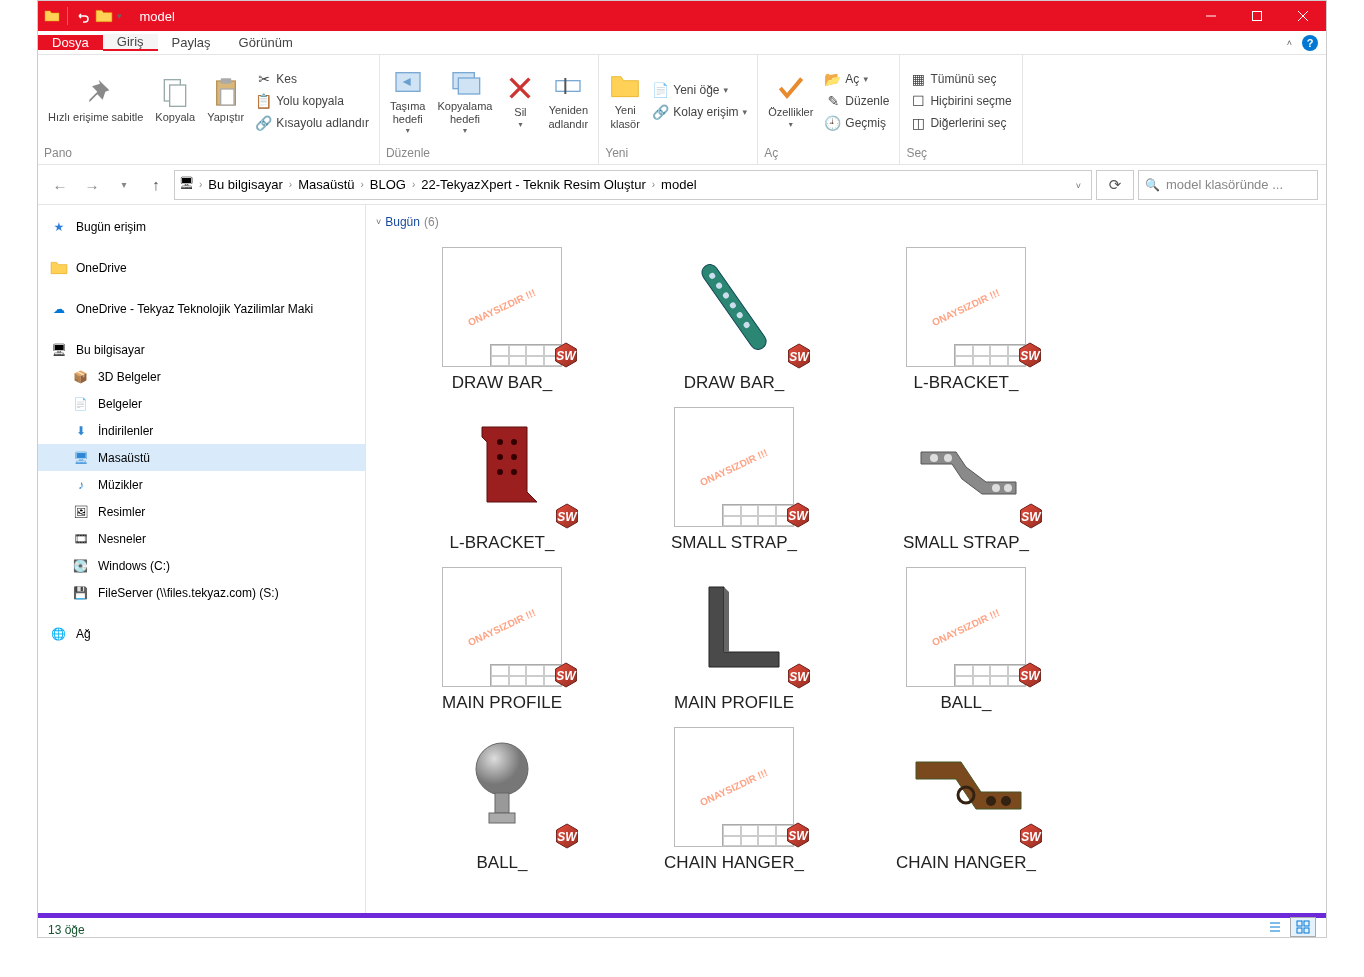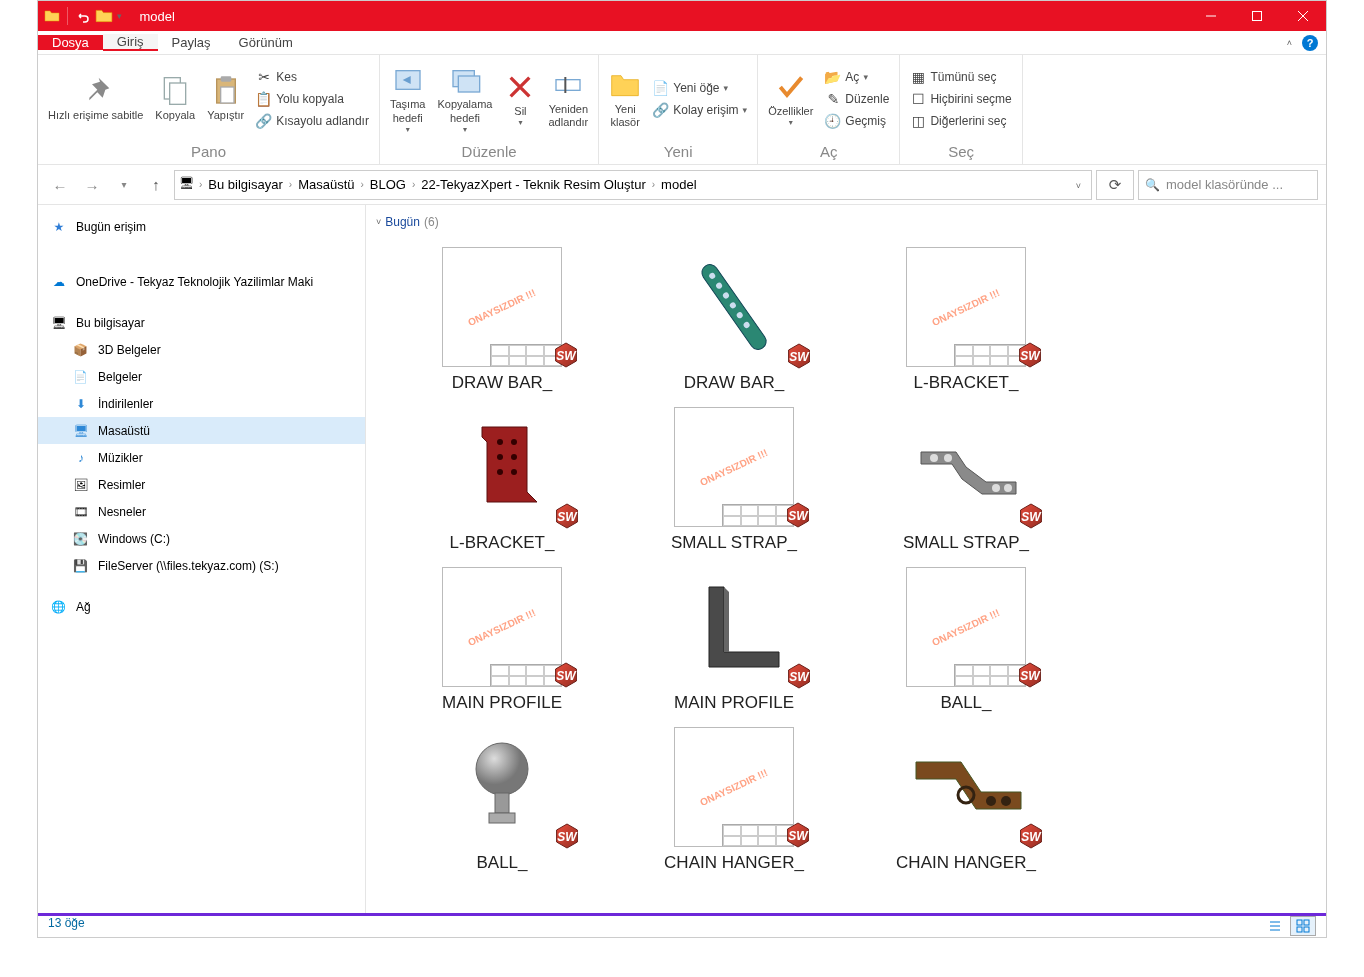--- a/index.html
+++ b/index.html
@@ -20,21 +20,21 @@
 .menutab.file{background:#e81123;color:#fff}
 .menutab.active{border-bottom:2px solid #e81123;background:#f5f5f5}
 .menutabs .help{margin-left:auto;display:flex;align-items:center;gap:10px;padding-right:8px}
 .help-q{width:16px;height:16px;border-radius:50%;background:#0078d4;color:#fff;display:flex;align-items:center;justify-content:center;font-size:11px;font-weight:bold}
 .chev{font-size:9px;color:#666}
 
 
 .ribbon{height:110px;background:#fff;border-bottom:1px solid #e5e5e5;display:flex}
 .rgroup{display:flex;flex-direction:column;padding:2px 6px;border-right:1px solid #e5e5e5}
 .rgroup-body{flex:1;display:flex;align-items:center;gap:4px}
-.rgroup-label{font-size:15px;color:#888;text-align:center;padding:2px 0}
+.rgroup-label{font-size:12px;color:#888;padding:2px 0}
 .rbtn-col{display:flex;flex-direction:column;justify-content:center;gap:2px}
 .rbtn-big{display:flex;flex-direction:column;align-items:center;justify-content:center;gap:2px;padding:2px 4px;cursor:default}
 .rbtn-big .ric{width:32px;height:32px;display:flex;align-items:center;justify-content:center;font-size:24px;color:#999}
 .rbtn-big .rlbl{font-size:11px;color:#444;text-align:center;line-height:1.2}
 .rbtn-sm{display:flex;align-items:center;gap:4px;padding:2px 4px;font-size:11px;color:#444}
 .rbtn-sm .ric{width:16px;height:16px;display:flex;align-items:center;justify-content:center;font-size:14px}
 .drop{font-size:8px;color:#666;margin-top:-2px}
 svg.ico{width:100%;height:100%}
 
 
@@ -66,21 +66,21 @@
 .file-item{width:232px;height:160px;display:flex;flex-direction:column;align-items:center;justify-content:flex-end;padding:6px;gap:6px}
 .thumb{width:120px;height:120px;display:flex;align-items:center;justify-content:center;position:relative}
 .thumb.drawing{border:1px solid #bbb;background:#fff}
 .drawing-wm{position:absolute;color:rgba(255,100,50,0.6);font-size:10px;font-weight:bold;transform:rotate(-25deg)}
 .drawing-tb{position:absolute;bottom:0;right:0;width:60%;height:22px;border:1px solid #aaa;border-right:0;border-bottom:0;display:grid;grid-template-columns:repeat(4,1fr);grid-template-rows:repeat(2,1fr)}
 .drawing-tb div{border:1px solid #ccc}
 .sw-badge{position:absolute;bottom:-4px;right:-20px;width:30px;height:30px}
 .fname{font-size:17px;color:#222}
 
 
-.status{height:24px;border-top:3px solid #6d28d9;display:flex;align-items:flex-start;padding:0 10px;font-size:12px;color:#0369a1}
+.status{height:24px;border-top:5px solid #6d28d9;display:flex;align-items:flex-end;padding:0 10px;font-size:12px;color:#14532d}
 .status .right{margin-left:auto;display:flex;gap:2px}
 .status .vbtn{width:26px;height:20px;border:1px solid transparent;display:flex;align-items:center;justify-content:center;color:#0078d4}
 .status .vbtn.active{border-color:#aaa;background:#e5f1fb}
 </style>
 </head>
 <body>
 
 <div class="titlebar">
   <div class="qat">
     <span class="qat-icon">
@@ -331,20 +331,28 @@
   </div>
 </div>
 
 <div class="main">
   <div class="navpane">
     <div class="nav-item">
         <span class="ic" style="color:#2e7dd6">★</span>
         <span>Bugün erişim</span>
       </div>
     <div class="nav-gap"></div>
+    <div class="nav-item">
+        <span class="ic">
+          <svg viewBox="0 0 16 16">
+            <path class="folder-ye" d="M1 3h5l1.5 2H15v8H1z"></path>
+          </svg>
+        </span>
+        <span>OneDrive</span>
+      </div>
     <div class="nav-gap"></div>
     <div class="nav-item">
         <span class="ic" style="color:#0078d4">☁</span>
         <span style="white-space:nowrap;overflow:hidden">OneDrive - Tekyaz Teknolojik Yazilimlar Maki</span>
       </div>
     <div class="nav-gap"></div>
     <div class="nav-item">
         <span class="ic">🖥</span>
         <span>Bu bilgisayar</span>
       </div>

